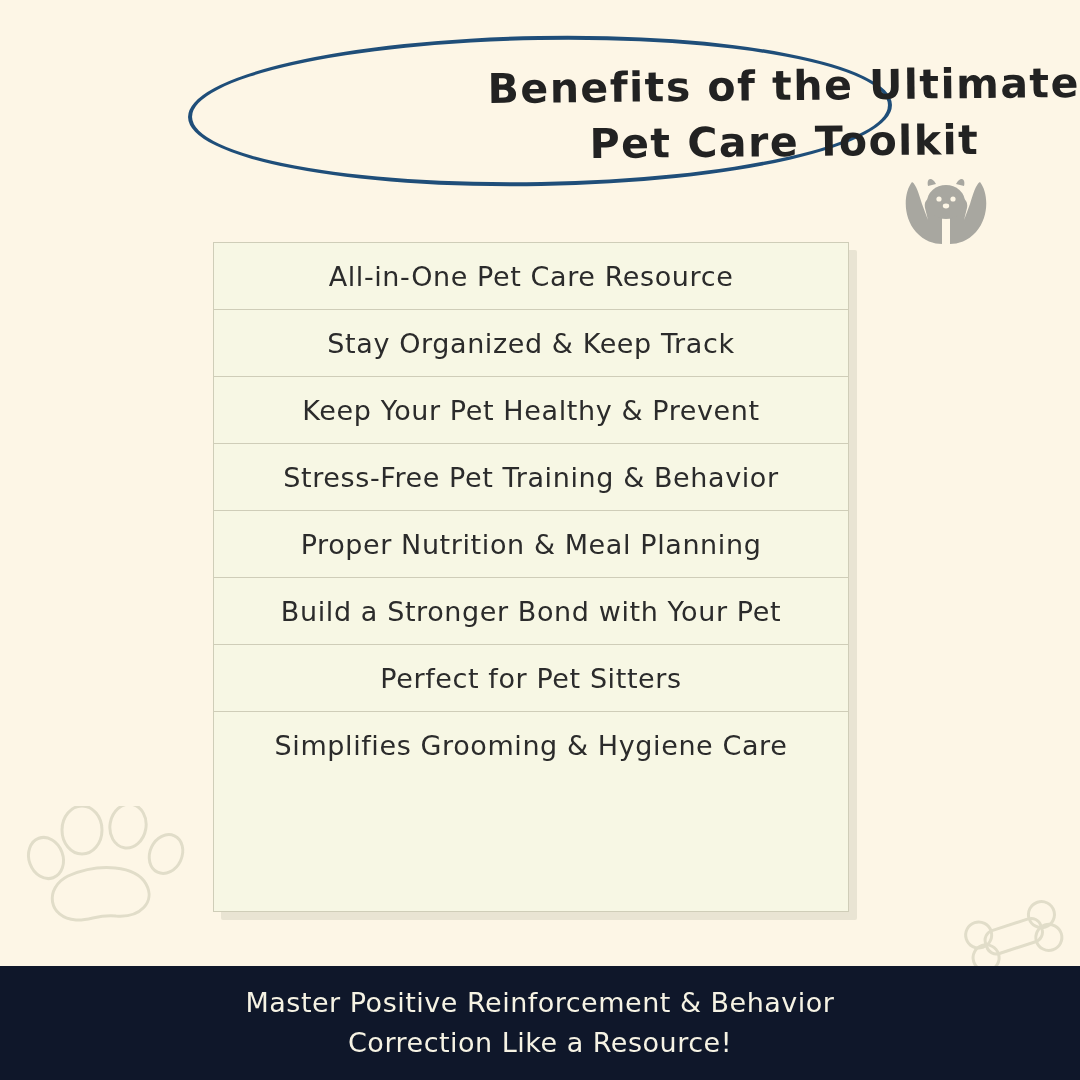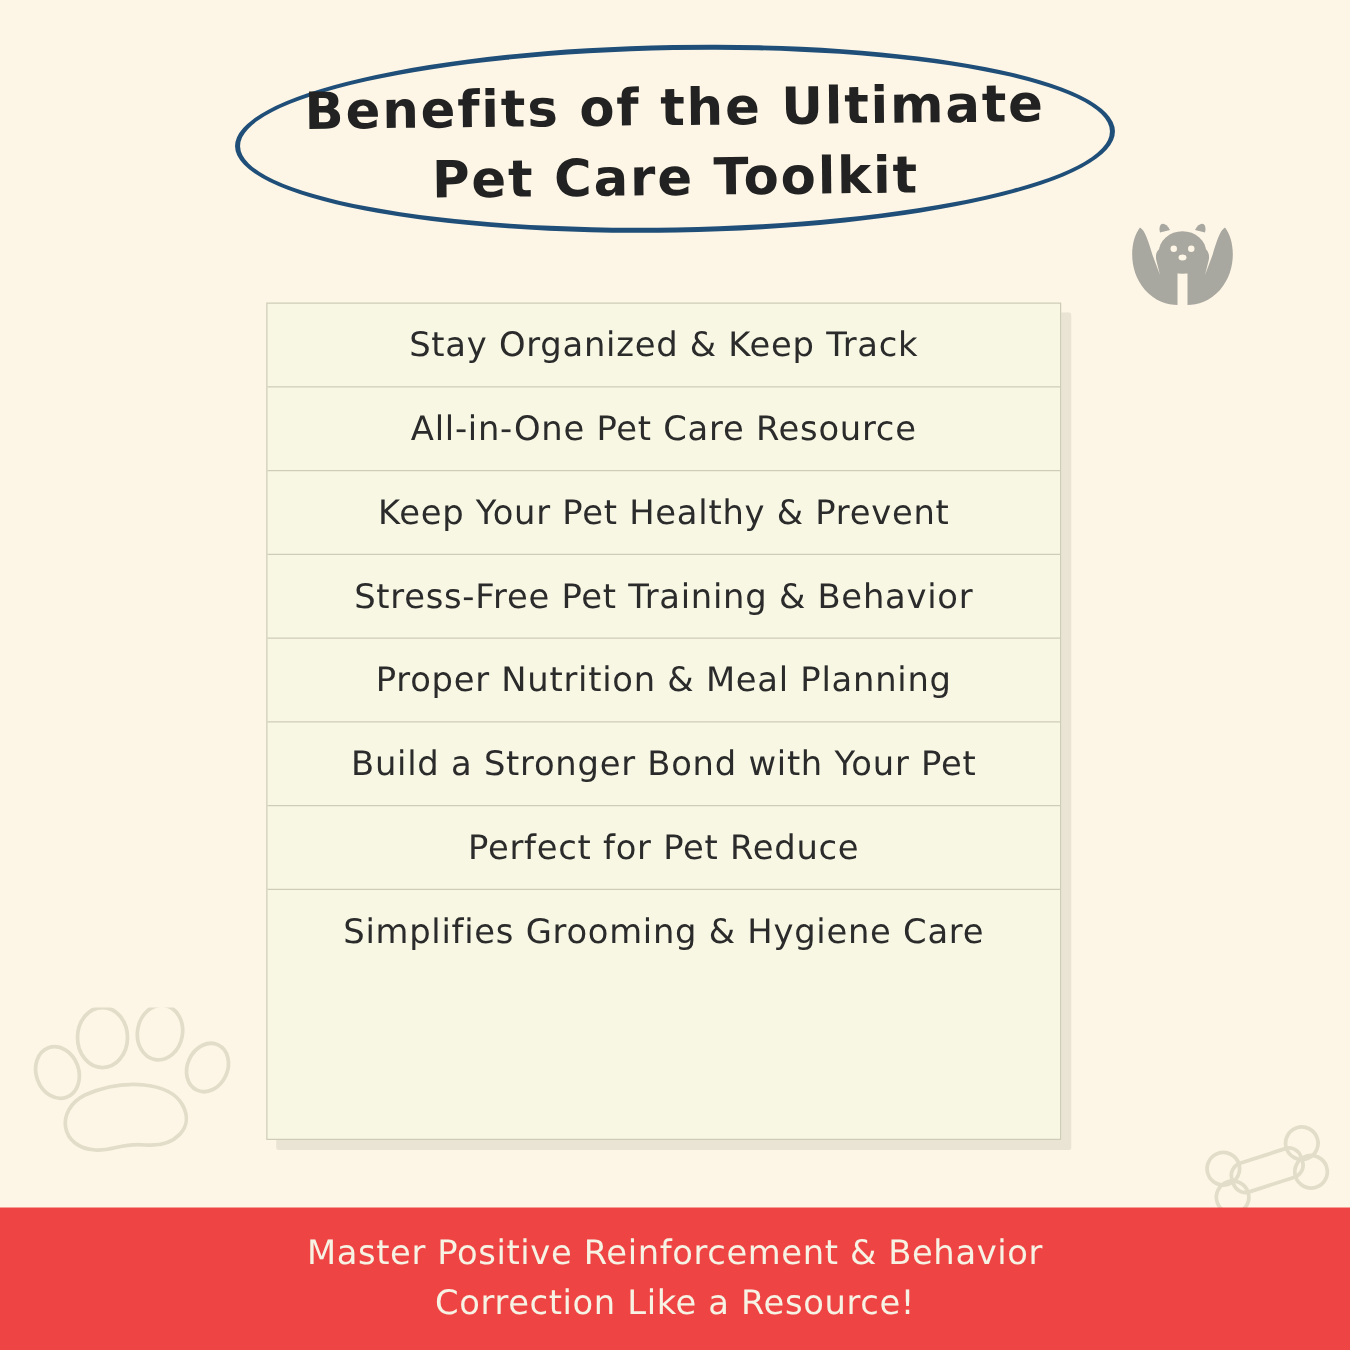--- a/index.html
+++ b/index.html
@@ -17,21 +17,21 @@
 
   
   .title-wrap {
     position: absolute;
     left: 0;
     top: 34px;
     width: 1080px;
     height: 160px;
     display: flex;
     align-items: center;
-    justify-content: center;
+    justify-content: flex-end;
   }
   .title-ellipse {
     position: absolute;
     left: 188px;
     top: 36px;
     width: 704px;
     height: 150px;
     border: 4px solid #1f4e79;
     border-radius: 50%;
     transform: rotate(-1deg);
@@ -103,21 +103,21 @@
     white-space: nowrap;
   }
 
   
   .footer {
     position: absolute;
     left: 0;
     bottom: 0;
     width: 1080px;
     height: 114px;
-    background: #ef4444;
+    background: #0f172a;
     display: flex;
     flex-direction: column;
     align-items: center;
     justify-content: center;
   }
   .footer-line {
     font-family: "DejaVu Sans", sans-serif;
     font-size: 27px;
     color: #f6f3e4;
     letter-spacing: 0.5px;
@@ -167,39 +167,39 @@
       <circle cx="88" cy="24" r="13"></circle>
       <circle cx="88" cy="48" r="13"></circle>
       <rect x="26" y="24" width="58" height="24" rx="10"></rect>
     </g>
   </svg>
 </div>
 
 <div class="list-shadow"></div>
 <div class="list-card">
   <div class="benefit-row">
+      <span class="benefit-text">All-in-One Pet Care Resource</span>
+    </div>
+  <div class="benefit-row">
       <span class="benefit-text">Stay Organized &amp; Keep Track</span>
     </div>
   <div class="benefit-row">
-      <span class="benefit-text">All-in-One Pet Care Resource</span>
-    </div>
-  <div class="benefit-row">
       <span class="benefit-text">Keep Your Pet Healthy &amp; Prevent</span>
     </div>
   <div class="benefit-row">
       <span class="benefit-text">Stress-Free Pet Training &amp; Behavior</span>
     </div>
   <div class="benefit-row">
       <span class="benefit-text">Proper Nutrition &amp; Meal Planning</span>
     </div>
   <div class="benefit-row">
       <span class="benefit-text">Build a Stronger Bond with Your Pet</span>
     </div>
   <div class="benefit-row">
-      <span class="benefit-text">Perfect for Pet Reduce</span>
+      <span class="benefit-text">Perfect for Pet Sitters</span>
     </div>
   <div class="benefit-row">
       <span class="benefit-text">Simplifies Grooming &amp; Hygiene Care</span>
     </div>
 </div>
 
 <div class="footer">
   <span class="footer-line">Master Positive Reinforcement &amp; Behavior</span>
   <span class="footer-line">Correction Like a Resource!</span>
 </div>

